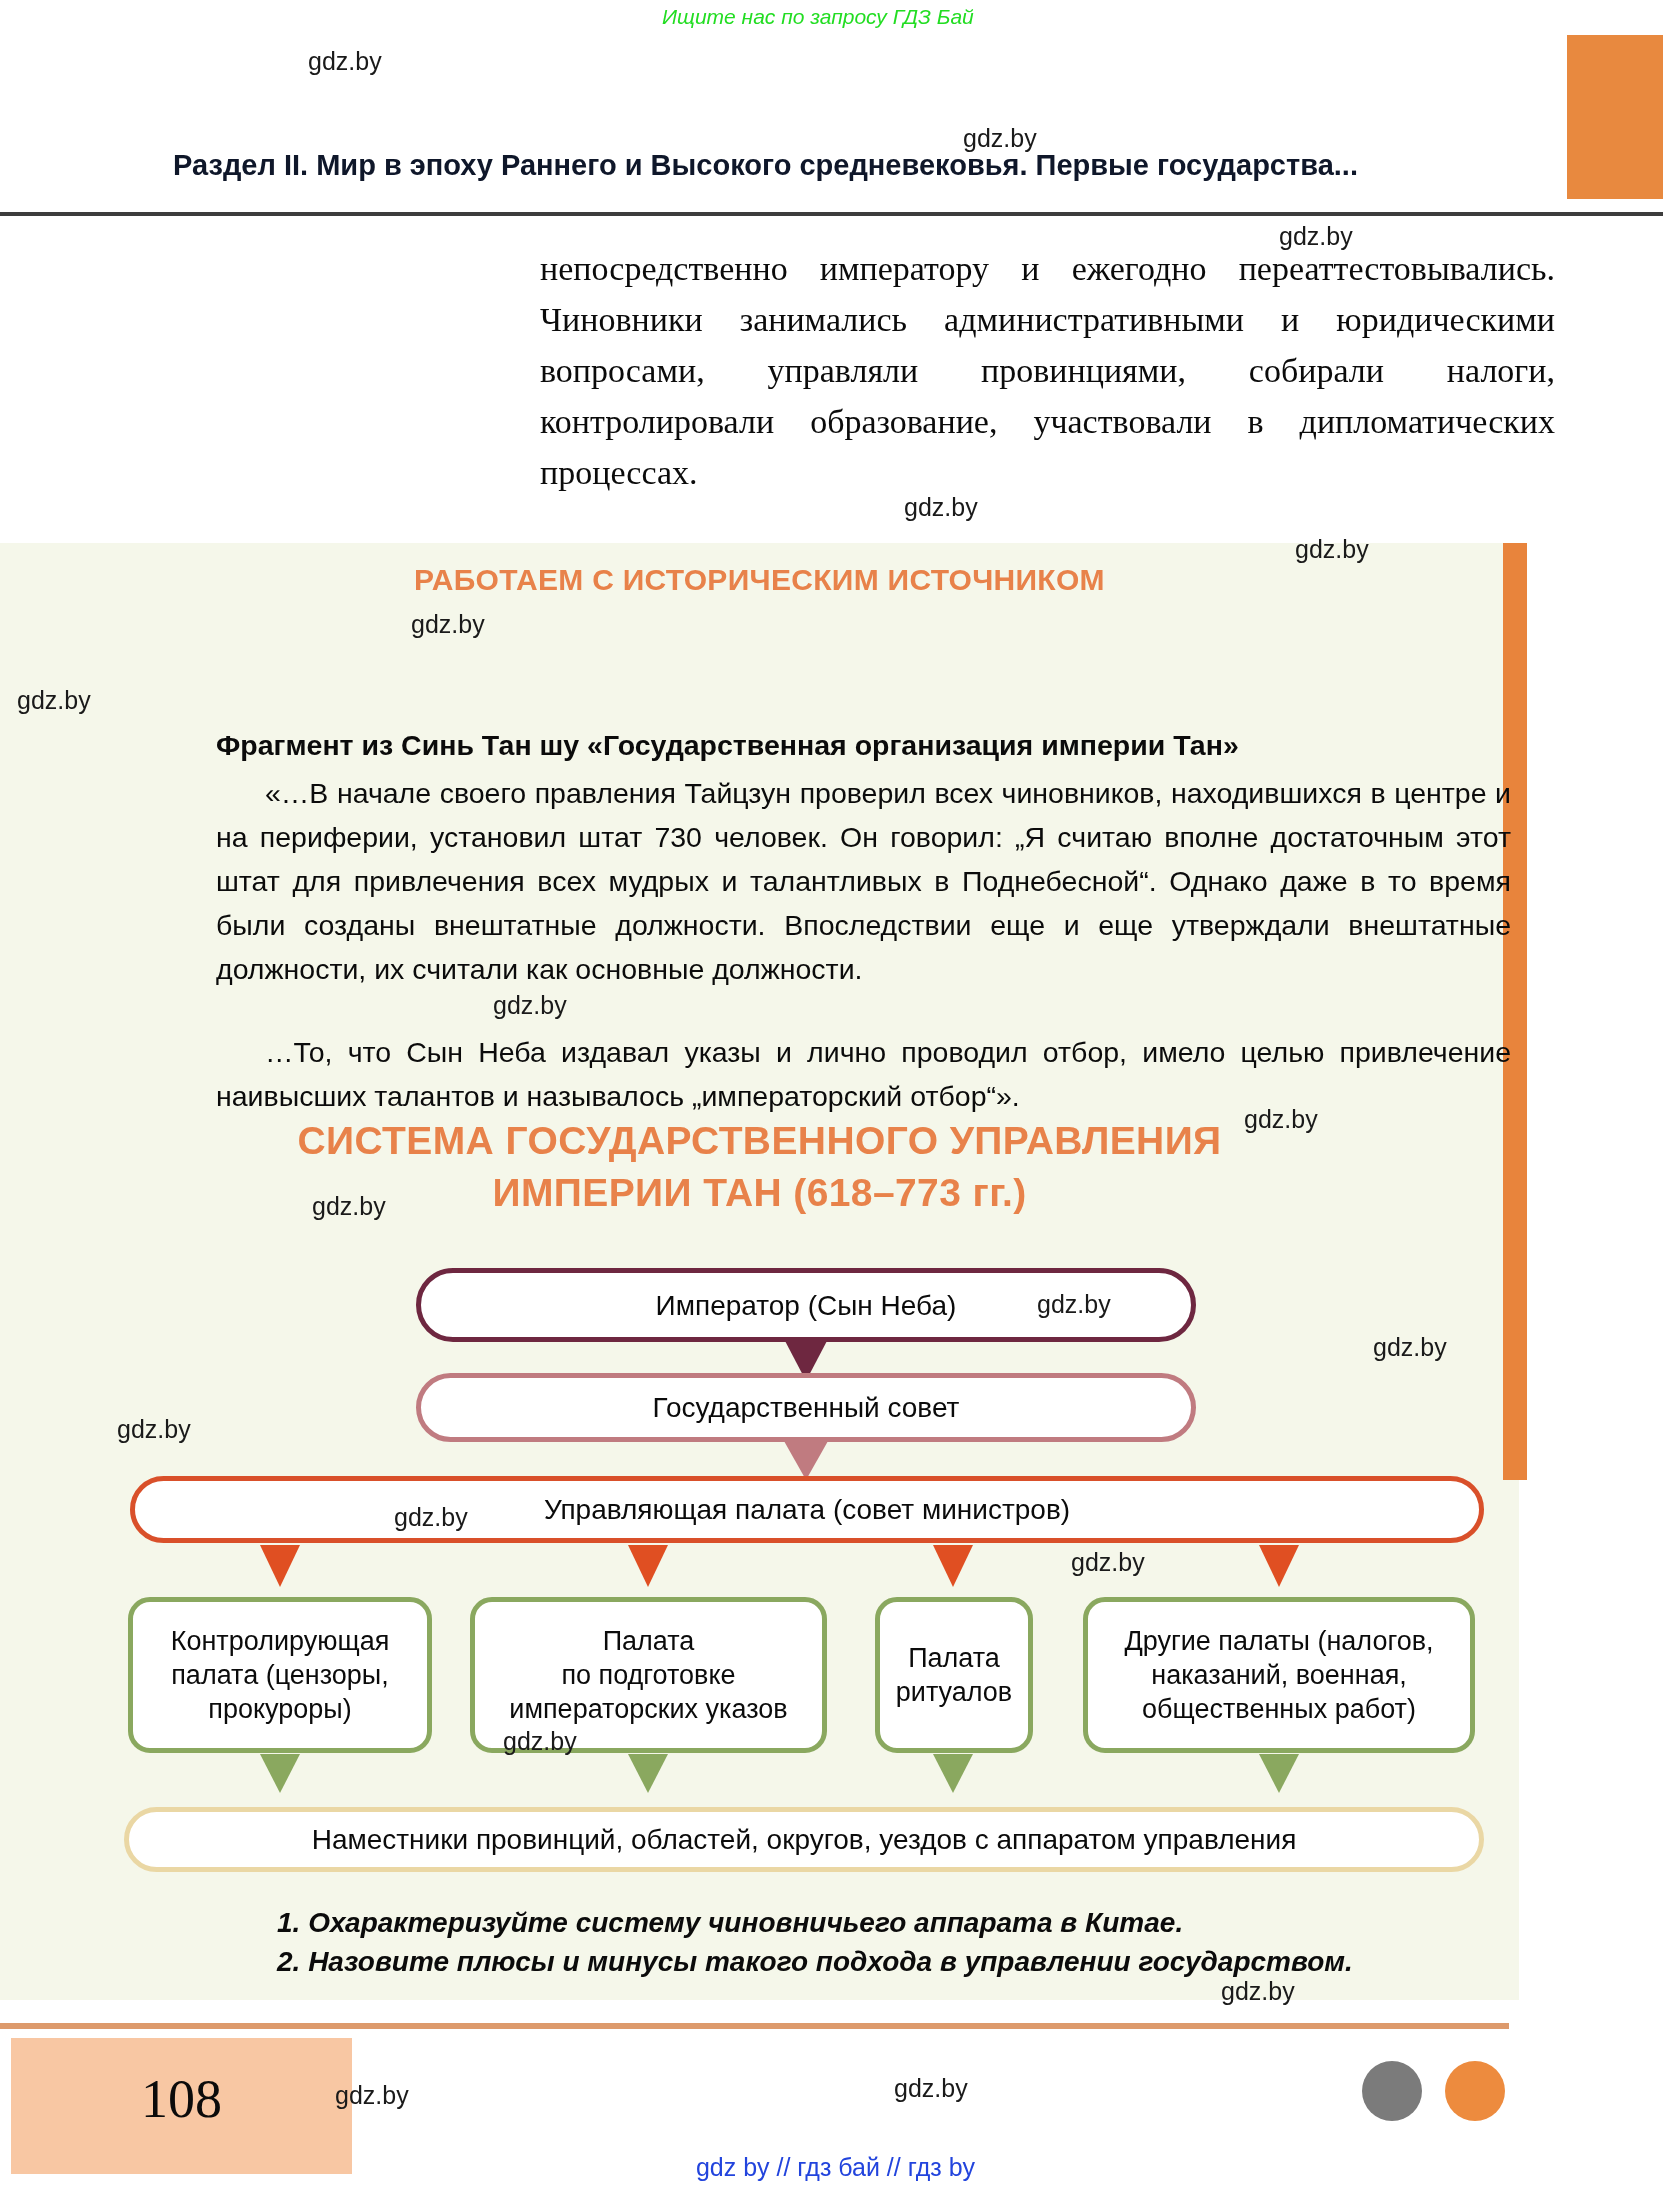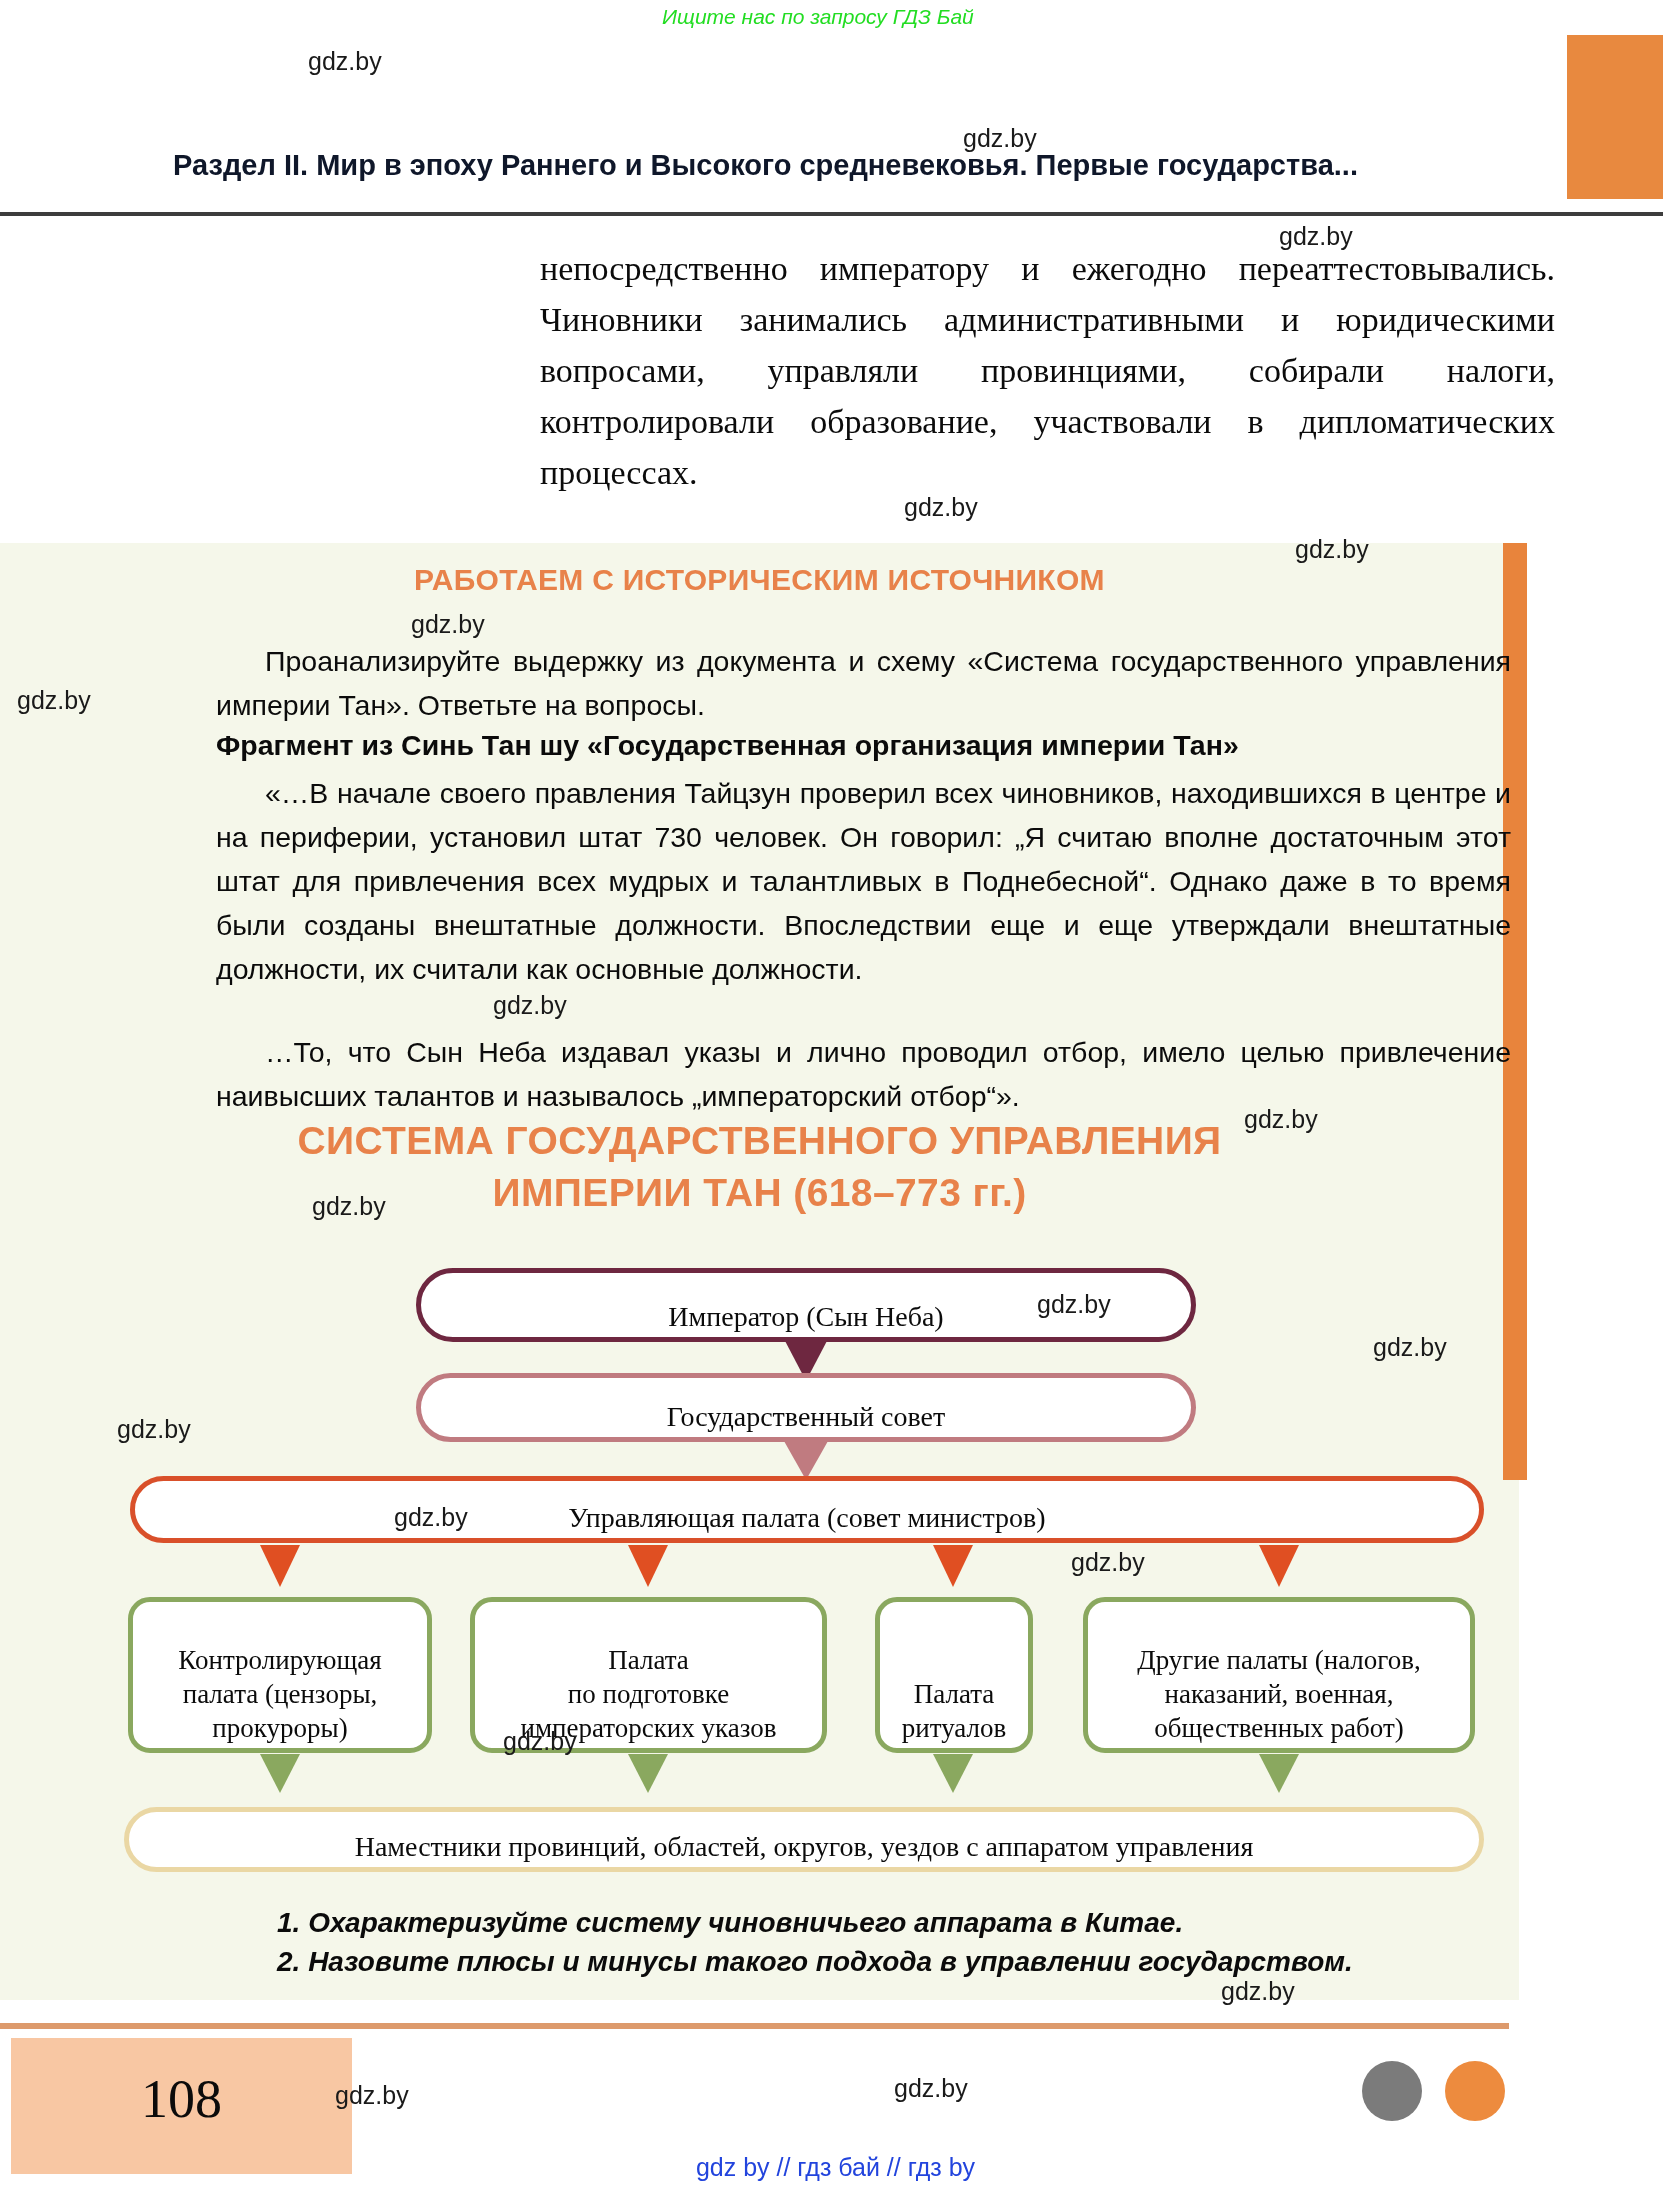--- a/index.html
+++ b/index.html
@@ -129,28 +129,27 @@
     font-weight: bold;
     line-height: 52px;
     color: #e8824a;
     letter-spacing: 0.4px;
   }
 
   .node {
     position: absolute;
     background: #ffffff;
     display: flex;
-    align-items: flex-end;
+    align-items: center;
     justify-content: center;
     text-align: center;
     color: #0b0b0b;
     font-size: 28px;
     line-height: 35px;
     padding: 3.4px 11.7px;
-    font-family: Liberation Serif, serif;
   }
 
   #node-emperor {
     left: 416px; top: 1268px;
     width: 780px; height: 74px;
     border: 5.9px solid #6e2740;
     border-radius: 39px;
   }
   #node-council {
     left: 416px; top: 1373px;
@@ -259,21 +258,20 @@
   <div id="header-title">Раздел II. Мир в эпоху Раннего и Высокого средневековья. Первые государства...</div>
   <div id="header-rule"></div>
 
   <div id="intro-para">непосредственно императору и ежегодно переаттестовывались. Чиновники занимались административными и юридическими вопросами, управляли провинциями, собирали налоги, контролировали образование, участвовали в дипломатических процессах.</div>
 
   <div id="source-block"></div>
   <div id="source-accent-bar"></div>
 
   <div class="src-heading">РАБОТАЕМ С ИСТОРИЧЕСКИМ ИСТОЧНИКОМ</div>
 
-  <div class="src-text" id="src-intro"><span class="indent"></span><span>Проанализируйте выдержку из документа и схему «Система государственного управления империи Тан». Ответьте на вопросы.</span></div>
 
   <div class="src-text" id="src-frag">Фрагмент из Синь Тан шу «Государственная организация империи Тан»</div>
 
   <div class="src-text" id="src-quote1"><span class="indent"></span><span>«…В начале своего правления Тайцзун проверил всех чиновников, находившихся в центре и на периферии, установил штат 730 человек. Он говорил: „Я считаю вполне достаточным этот штат для привлечения всех мудрых и талантливых в Поднебесной“. Однако даже в то время были созданы внештатные должности. Впоследствии еще и еще утверждали внештатные должности, их считали как основные должности.</span></div>
 
   <div class="src-text" id="src-quote2"><span class="indent"></span><span>…То, что Сын Неба издавал указы и лично проводил отбор, имело целью привлечение наивысших талантов и называлось „императорский отбор“».</span></div>
 
   <div id="diagram-title">
     <div>СИСТЕМА ГОСУДАРСТВЕННОГО УПРАВЛЕНИЯ</div>
     <div>ИМПЕРИИ ТАН (618–773 гг.)</div>

